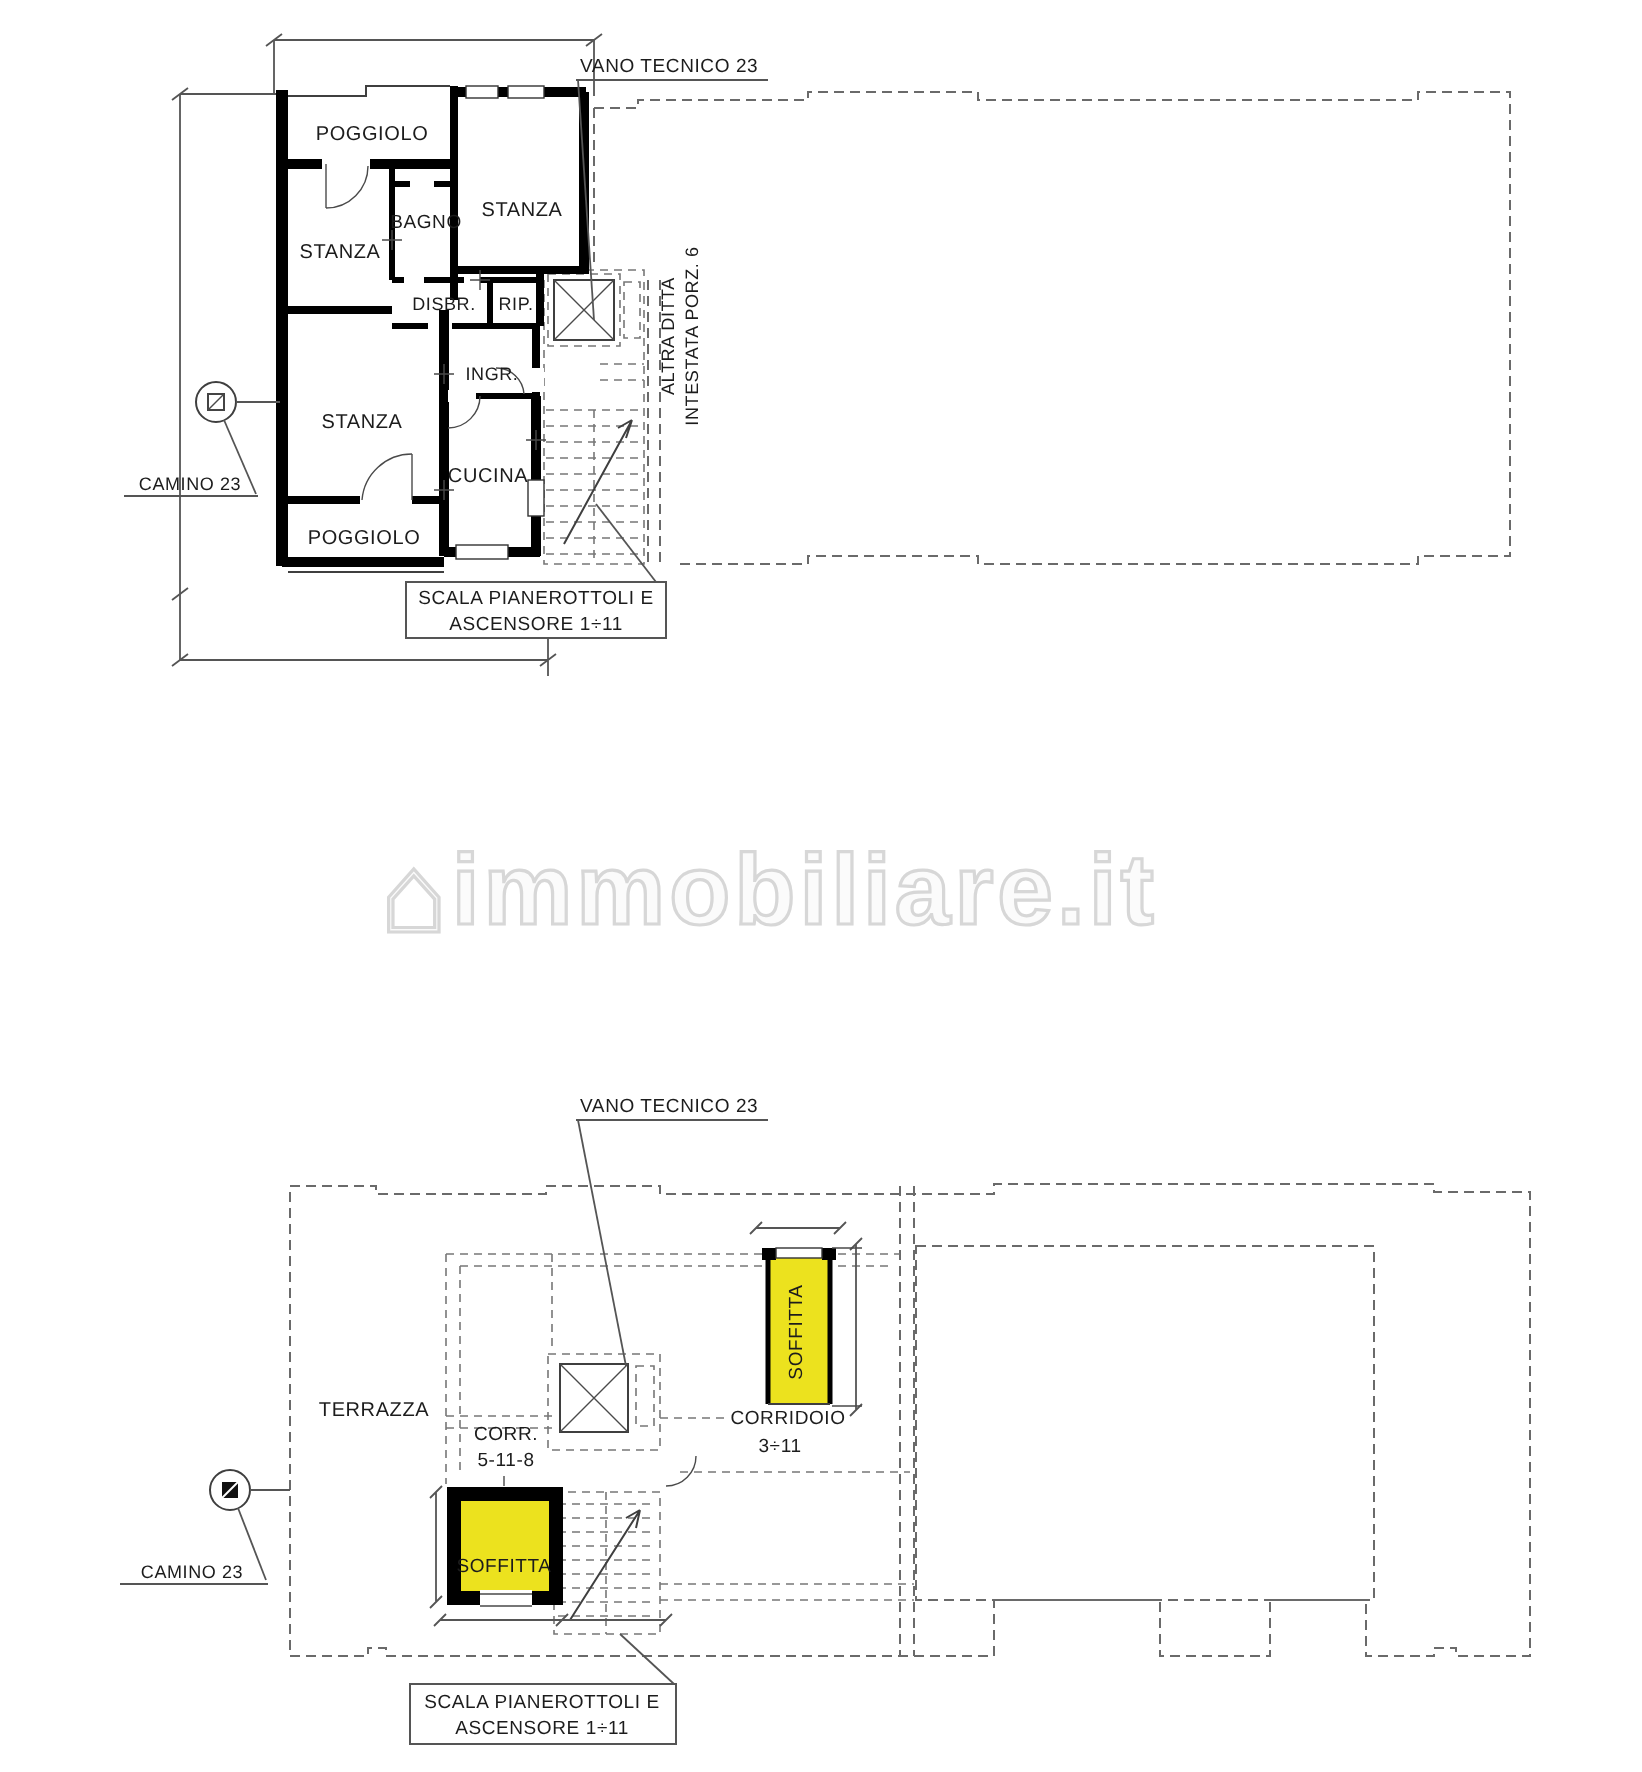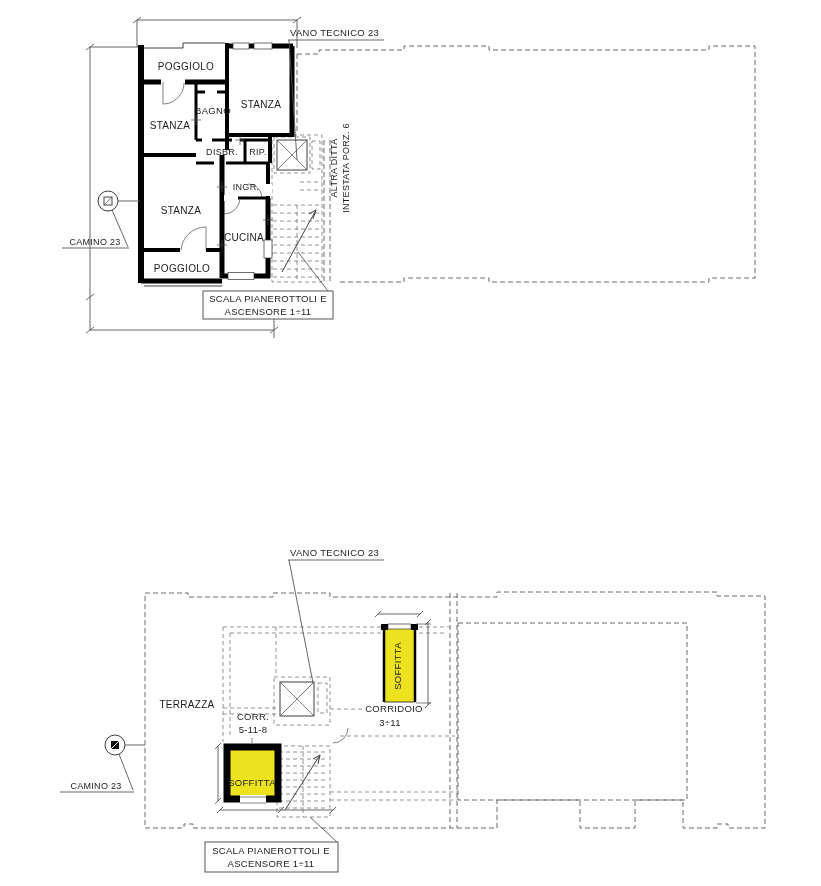--- a/index.html
+++ b/index.html
@@ -131,20 +131,21 @@
   </g>
 
   <g>
     <path class="dim" d="M298,252 L328,291"></path>
     <rect x="203" y="291" width="130" height="28" fill="#fff" stroke="#555" stroke-width="1"></rect>
     <text class="lbl s95" x="268" y="302" text-anchor="middle">SCALA PIANEROTTOLI E</text>
     <text class="lbl s95" x="268" y="315" text-anchor="middle">ASCENSORE 1÷11</text>
   </g>
 </svg>
 
+<div id="watermark"><span class="house">⌂</span><span>immobiliare.it</span></div>
 
 <svg style="top:540px" width="821" height="346" viewBox="0 0 821 346">
 
   <g>
     <path class="dash" d="M145,53 H188 V57 H273 V53 H330 V57 H497 V52 H717 V56 H765 V288 H728 V284 H717 V288 H683 V260 H635 V288 H580 V260 H497 V288 H193 V284 H184 V288 H145 Z"></path>
     <path class="dash" d="M458,83 H687 V260 H458 Z"></path>
     <path class="dash" d="M450,53 V288 M457,53 V288"></path>
     <path class="dash2" d="M223,87 H450 M223,87 V202 M230,93 H444 M230,93 V196"></path>
     <path class="dash2" d="M223,168 H277 M223,174 H277"></path>
     <path class="dash2" d="M330,252 H457 M330,260 H457"></path>

